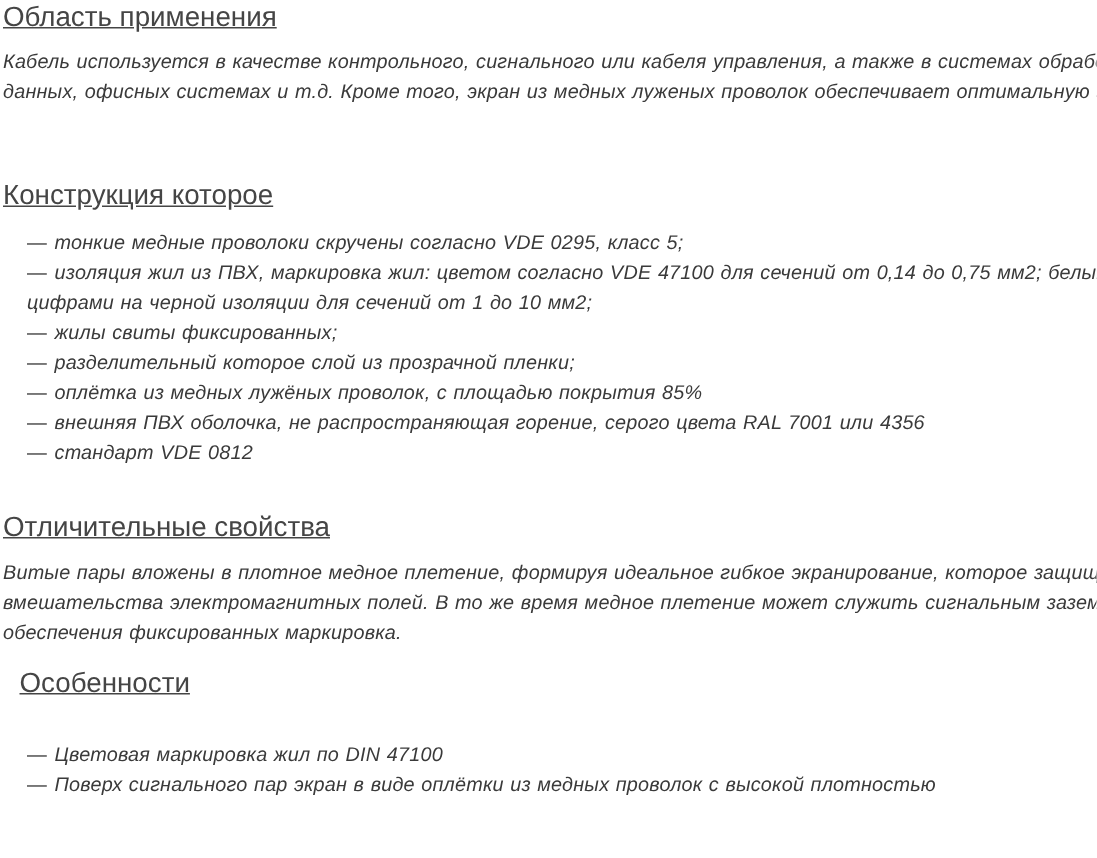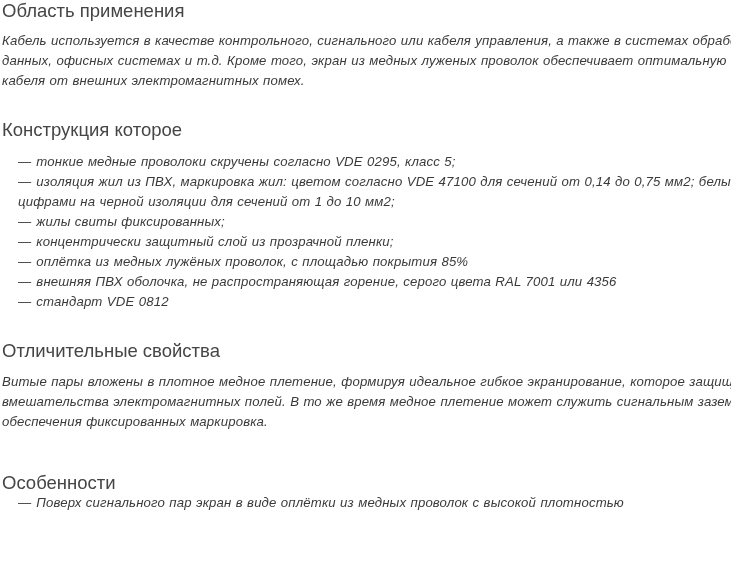--- a/index.html
+++ b/index.html
@@ -18,20 +18,21 @@
     .section-title {
       position: absolute;
       left: 2px;
       margin: 0;
       font-family: "Liberation Sans", sans-serif;
       font-weight: normal;
       font-size: 18.5px;
       line-height: 22px;
       color: #454545;
       white-space: nowrap;
+      text-decoration: underline;
     }
     .para {
       position: absolute;
       left: 2px;
       width: 728px;
       margin: 0;
       font-style: italic;
       font-size: 13.2px;
       line-height: 20px;
       color: #3a3a3a;
@@ -67,37 +68,37 @@
       margin-left: 0;
     }
   </style>
 </head>
 <body>
 
 <h2 class="section-title" style="top:0px;">Область применения</h2>
 <p class="para" style="top:31px;">
   <span class="line">Кабель используется в качестве контрольного, сигнального или кабеля управления, а также в системах обработки</span>
   <span class="line">данных, офисных системах и т.д. Кроме того, экран из медных луженых проволок обеспечивает оптимальную защиту</span>
-  <span class="line">кабеля от внешних электромагнитных помех.</span>
 </p>
 
 <h2 class="section-title" style="top:119px;">Конструкция которое</h2>
 <ul class="list" style="top:152px;">
   <li><span class="dash">—</span><span>тонкие медные проволоки скручены согласно VDE 0295, класс 5;</span></li>
   <li><span class="dash">—</span><span>изоляция жил из ПВХ, маркировка жил: цветом согласно VDE 47100 для сечений от 0,14 до 0,75 мм2; белыми</span><span class="item-wrap-line">цифрами на черной изоляции для сечений от 1 до 10 мм2;</span></li>
   <li><span class="dash">—</span><span>жилы свиты фиксированных;</span></li>
-  <li><span class="dash">—</span><span>концентрически защитный слой из прозрачной пленки;</span></li>
+  <li><span class="dash">—</span><span>разделительный которое слой из прозрачной пленки;</span></li>
   <li><span class="dash">—</span><span>оплётка из медных лужёных проволок, с площадью покрытия 85%</span></li>
   <li><span class="dash">—</span><span>внешняя ПВХ оболочка, не распространяющая горение, серого цвета RAL  7001 или 4356</span></li>
   <li><span class="dash">—</span><span>стандарт VDE 0812</span></li>
 </ul>
 
 <h2 class="section-title" style="top:340px;text-align:right;">Отличительные свойства</h2>
 <p class="para" style="top:372px;">
   <span class="line">Витые пары вложены в плотное медное плетение, формируя идеальное гибкое экранирование, которое защищает от</span>
   <span class="line">вмешательства электромагнитных полей. В то же время медное плетение может служить сигнальным заземлением для</span>
   <span class="line">обеспечения фиксированных маркировка.</span>
 </p>
 
-<h2 class="section-title" style="top:472px;">Особенности</h2>
+<h2 class="section-title" style="top:444px;margin-left:11px;">Особенности</h2>
 <ul class="list" style="top:493px;">
+  <li><span class="dash">—</span><span>Цветовая маркировка жил по DIN 47100</span></li>
   <li><span class="dash">—</span><span>Поверх сигнального пар экран в виде оплётки из медных проволок с высокой плотностью</span></li>
 </ul>
 
 </body></html>

